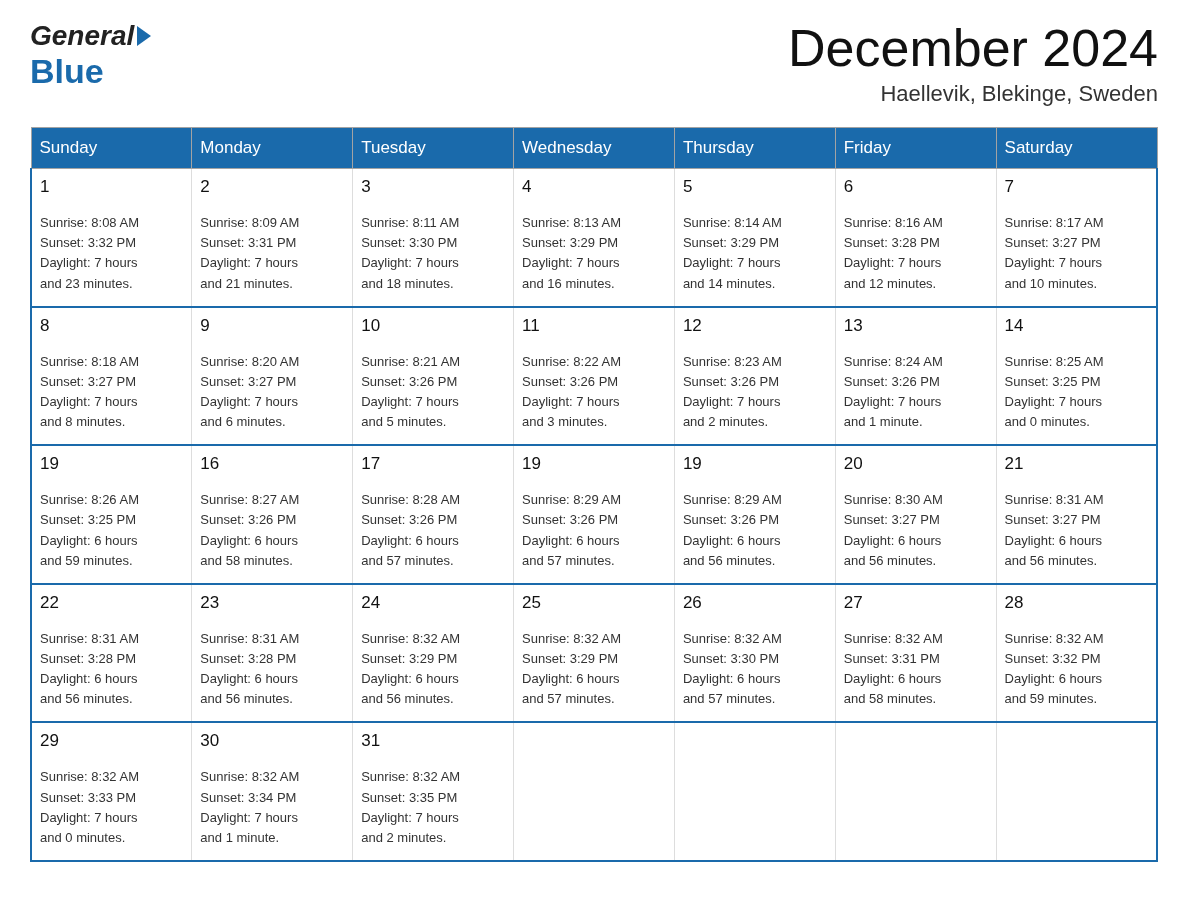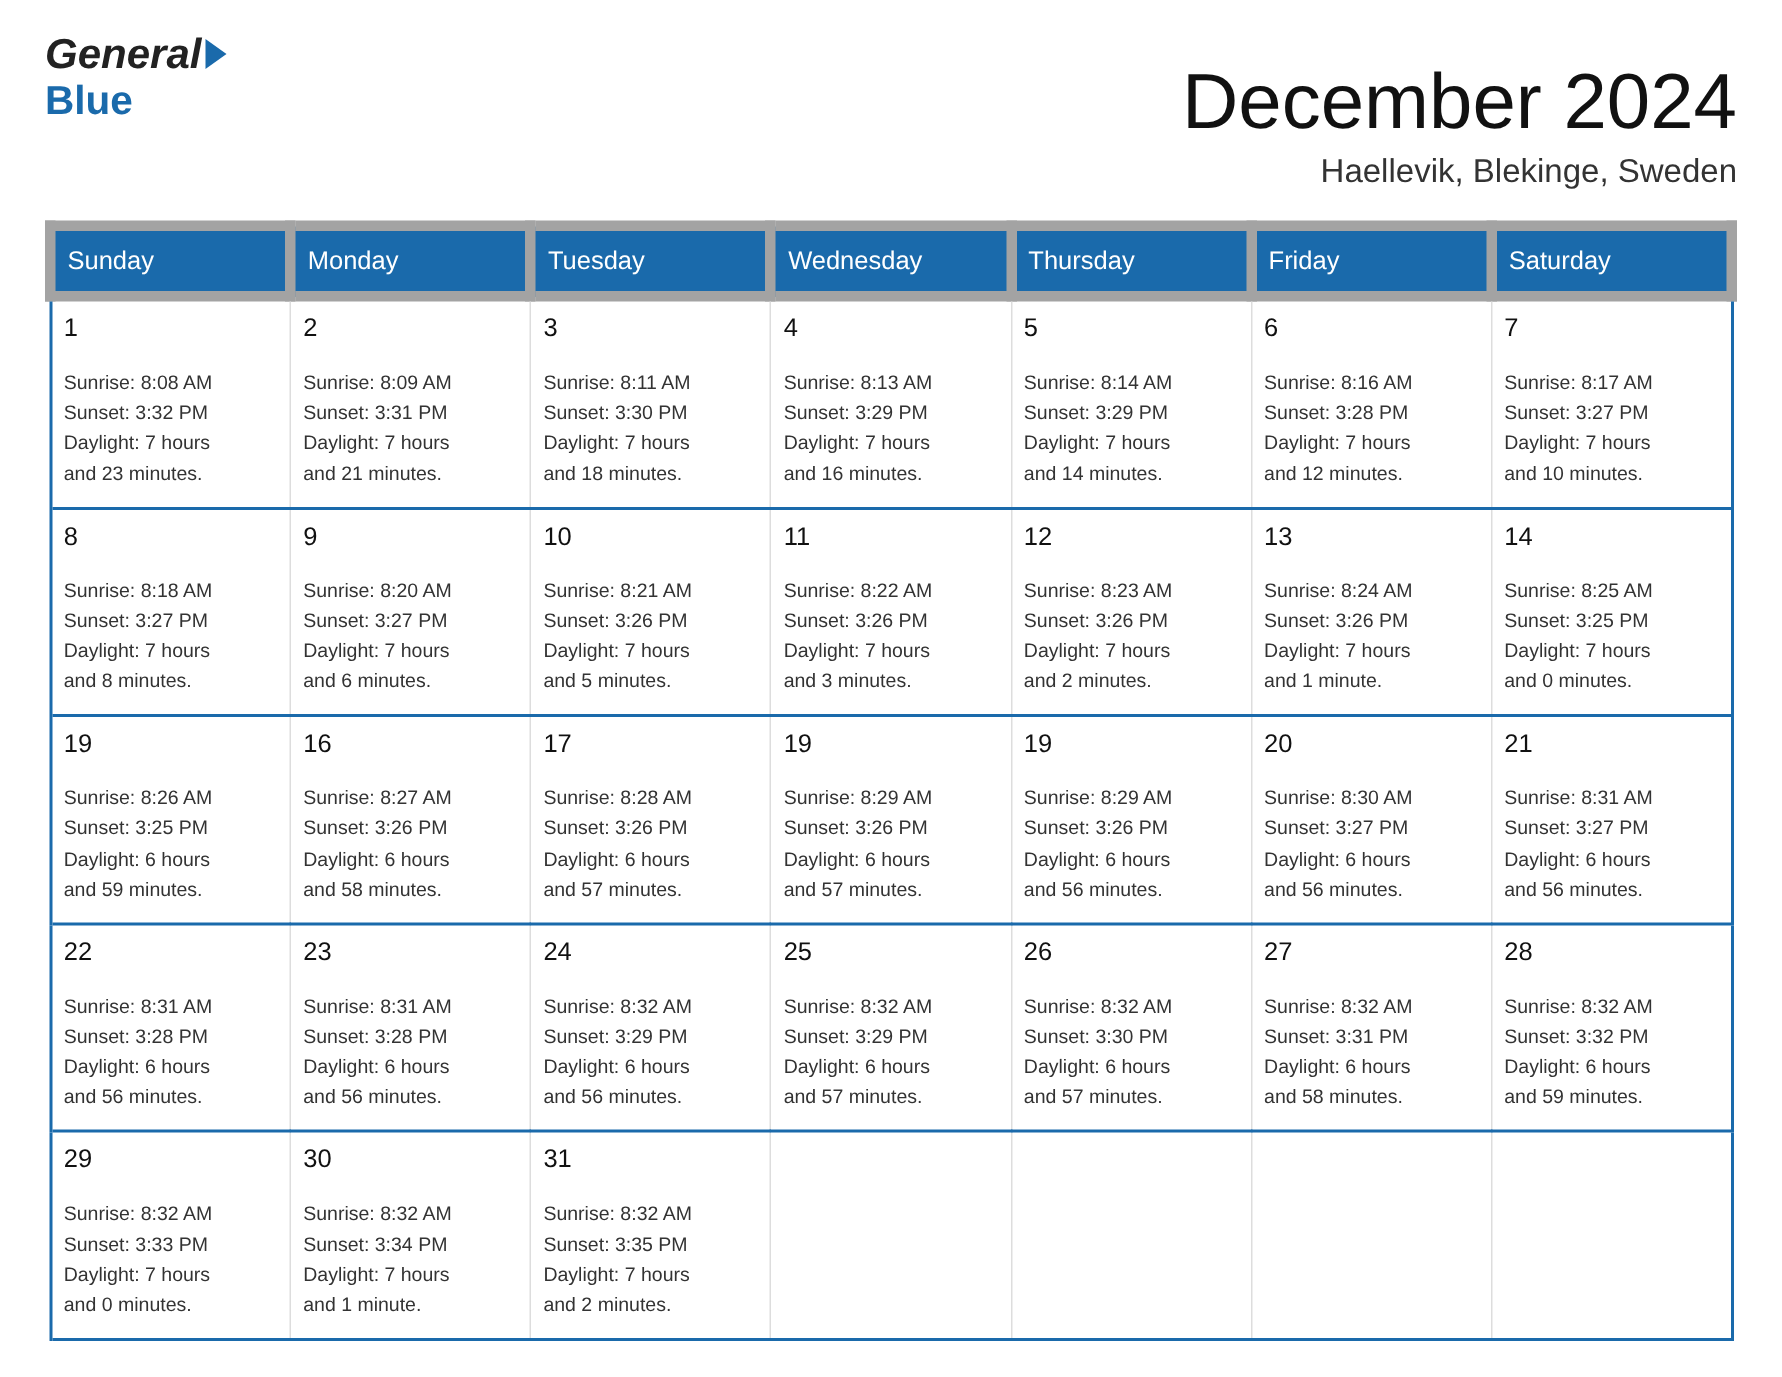--- a/index.html
+++ b/index.html
@@ -33,22 +33,22 @@
     .logo-arrow {
       display: inline-block;
       width: 0;
       height: 0;
       border-left: 14px solid #1a6aab;
       border-top: 10px solid transparent;
       border-bottom: 10px solid transparent;
       margin-left: 3px;
       margin-right: 2px;
     }
-    .logo-blue { color: #1a6aab; font-size: 27px; font-weight: bold; }
-    .title-block { text-align: right; margin-top: 20px; }
+    .logo-blue { color: #1a6aab; font-size: 34px; font-weight: bold; }
+    .title-block { text-align: right; }
     .month-title {
       font-size: 52px;
       font-weight: normal;
       color: #111;
       line-height: 1.1;
     }
     .subtitle {
       font-size: 22px;
       color: #333;
       margin-top: 4px;
@@ -58,21 +58,21 @@
       border-collapse: collapse;
       table-layout: fixed;
     }
     thead th {
       background: #1a6aab;
       color: #fff;
       padding: 10px 8px;
       font-size: 17px;
       font-weight: normal;
       text-align: left;
-      border: 7px solid #a3a3a3;
+      border: 1px solid #a3a3a3;
     }
     tbody tr {
       border-bottom: 2px solid #1a6aab;
     }
     tbody td {
       vertical-align: top;
       padding: 8px 8px 12px 8px;
       font-size: 13.5px;
       color: #333;
       border-right: 1px solid #ddd;

